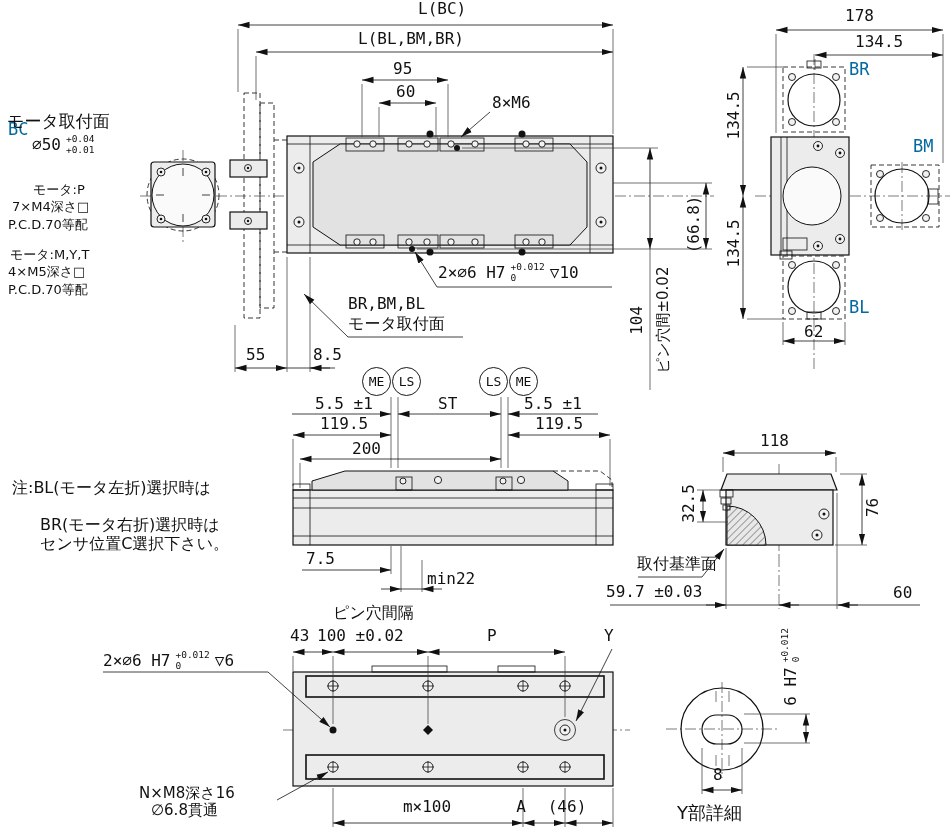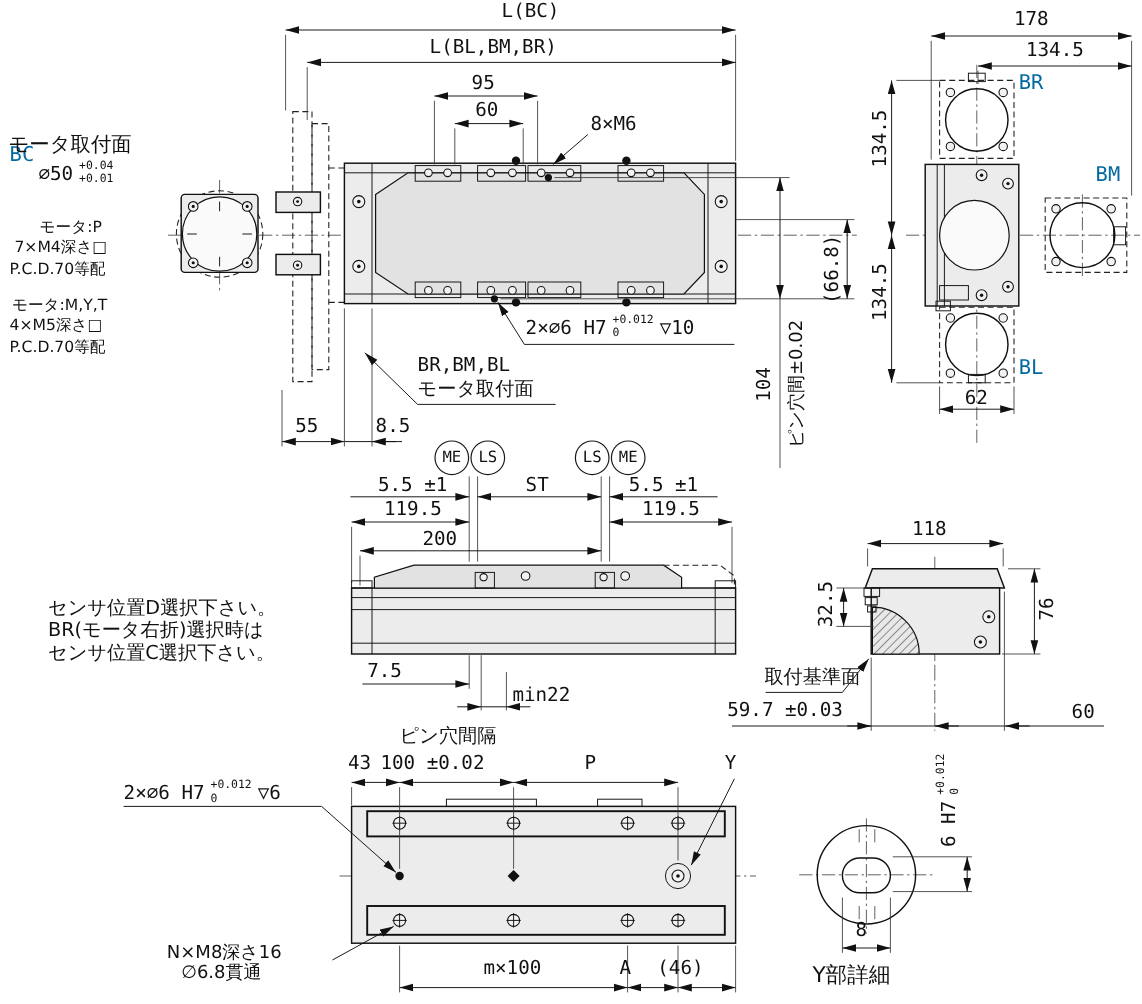--- a/index.html
+++ b/index.html
@@ -365,21 +365,21 @@
 
 <div class="lbl" style="left:315px;top:396px;">5.5 ±1</div>
 <div class="lbl" style="left:438px;top:396px;">ST</div>
 <div class="lbl" style="left:524px;top:396px;">5.5 ±1</div>
 <div class="lbl" style="left:320px;top:416px;">119.5</div>
 <div class="lbl" style="left:535px;top:416px;">119.5</div>
 <div class="lbl" style="left:352px;top:441px;">200</div>
 <div class="lbl" style="left:306px;top:551px;">7.5</div>
 <div class="lbl" style="left:427px;top:571px;">min22</div>
 
-<div class="lbl jp" style="left:40px;top:499px;">センサ位置D選択下さい。</div>
+<div class="lbl jp" style="left:12px;top:480px;">注:BL(モータ左折)選択時は</div>
 <div class="lbl jp" style="left:40px;top:517px;">BR(モータ右折)選択時は</div>
 <div class="lbl jp" style="left:40px;top:536px;">センサ位置C選択下さい。</div>
 
 <div class="lbl" style="left:760px;top:433px;">118</div>
 <div class="lbl rot" style="left:666px;top:495px;width:46px;">32.5</div>
 <div class="lbl rot" style="left:858px;top:499px;width:30px;">76</div>
 <div class="lbl jp" style="left:637px;top:556px;">取付基準面</div>
 <div class="lbl" style="left:606px;top:584px;">59.7 ±0.03</div>
 <div class="lbl" style="left:893px;top:585px;">60</div>
 

